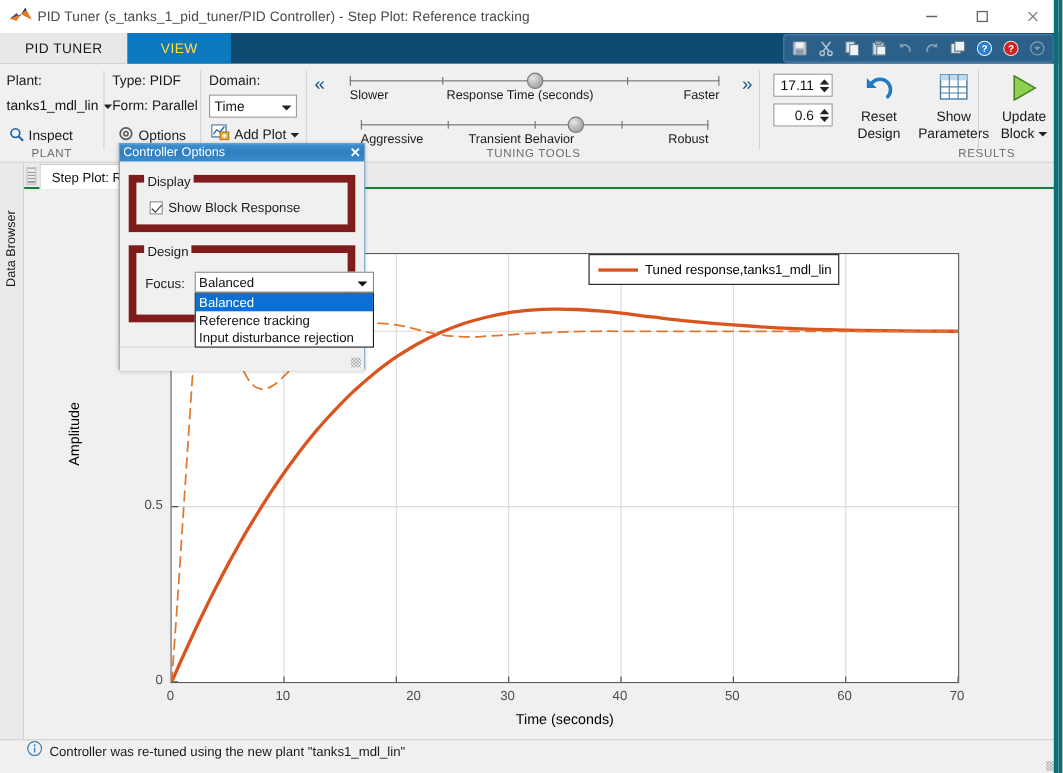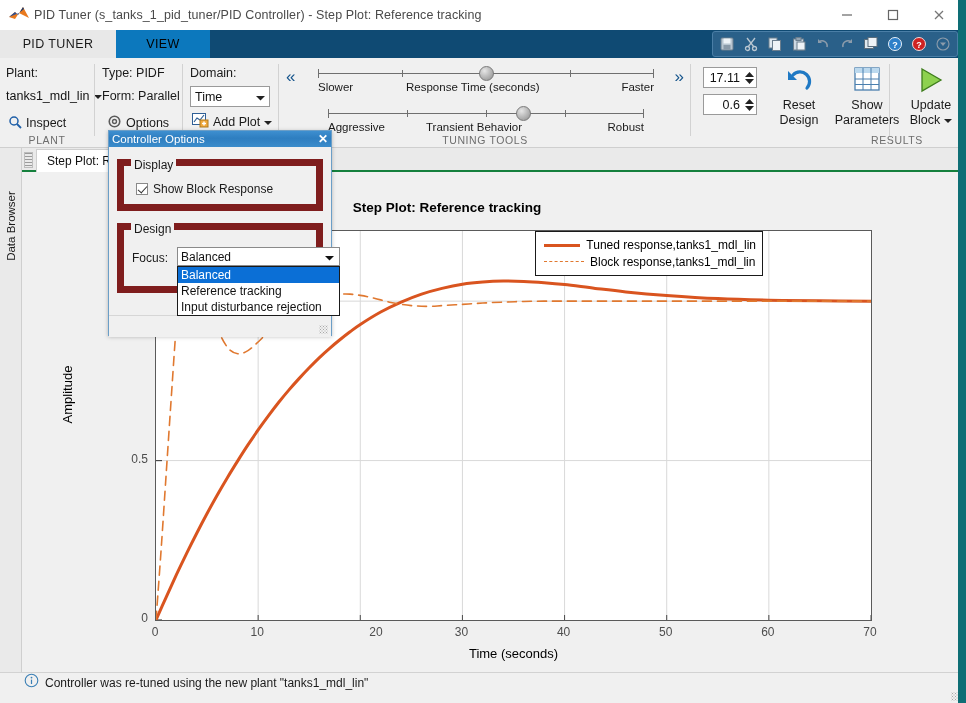--- a/index.html
+++ b/index.html
@@ -38,21 +38,21 @@
   .tabstrip {
     position: absolute; left: 0; top: 30px; width: 962px; height: 28px;
     background: #0f4a73;
   }
   .rtab {
     position: absolute; top: 0; height: 28px;
     display: flex; align-items: center; justify-content: center;
     font-size: 12.5px; letter-spacing: 0.4px;
   }
   .rtab.active { background: #e8e8e8; color: #1a1a1a; left: 0; width: 116px; }
-  .rtab.view   { background: #0c78bd; color: #000000; left: 116px; width: 94px; }
+  .rtab.view   { background: #0c78bd; color: #fde047; left: 116px; width: 94px; }
 
   
   .qat {
     position: absolute; right: 4px; top: 1px; height: 26px;
     display: flex; align-items: center;
     background: #2a6089; border: 1px solid #4a7ea6; border-radius: 3px;
     padding: 0 2px;
   }
   .qat-btn {
     width: 24px; height: 22px; display: flex; align-items: center; justify-content: center;
@@ -588,21 +588,20 @@
   <div class="rail">
     <div class="rail-txt">Data Browser</div>
   </div>
 
   <div class="doctabbar">
     <div class="grip"></div>
     <div class="doctab">Step Plot: R</div>
   </div>
 
   <div class="canvas">
-    <div class="plot-title">Step Plot: Reference tracking</div>
 
     <div class="axes">
       <svg id="chart-svg" width="715" height="389" viewBox="0 0 715 389" style="position:absolute;left:0;top:0;">
           <line x1="102.14285714285714" y1="0" x2="102.14285714285714" y2="389" stroke="#d9d9d9" stroke-width="1"></line>
           <line x1="204.28571428571428" y1="0" x2="204.28571428571428" y2="389" stroke="#d9d9d9" stroke-width="1"></line>
           <line x1="306.4285714285714" y1="0" x2="306.4285714285714" y2="389" stroke="#d9d9d9" stroke-width="1"></line>
           <line x1="408.57142857142856" y1="0" x2="408.57142857142856" y2="389" stroke="#d9d9d9" stroke-width="1"></line>
           <line x1="510.7142857142857" y1="0" x2="510.7142857142857" y2="389" stroke="#d9d9d9" stroke-width="1"></line>
           <line x1="612.8571428571428" y1="0" x2="612.8571428571428" y2="389" stroke="#d9d9d9" stroke-width="1"></line>
           <line x1="0" y1="229.5737704918033" x2="715" y2="229.5737704918033" stroke="#d9d9d9" stroke-width="1"></line>
@@ -642,26 +641,20 @@
         <div class="yticklbl" style="left: 86px; top: 120.148px;">1</div>
       </div>
 
     <div class="legend">
       <div class="legrow">
         <span class="legswatch">
             <span class="legline-solid"></span>
           </span>
         <span class="legtxt">Tuned response,tanks1_mdl_lin</span>
       </div>
-      <div class="legrow">
-        <span class="legswatch">
-            <span class="legline-dash"></span>
-          </span>
-        <span class="legtxt">Block response,tanks1_mdl_lin</span>
-      </div>
     </div>
   </div>
 
   <div class="dialog">
     <div class="dlg-title">
       <span class="txt">Controller Options</span>
       <span class="dlg-close">✕</span>
     </div>
     <div class="dlg-body">
 

